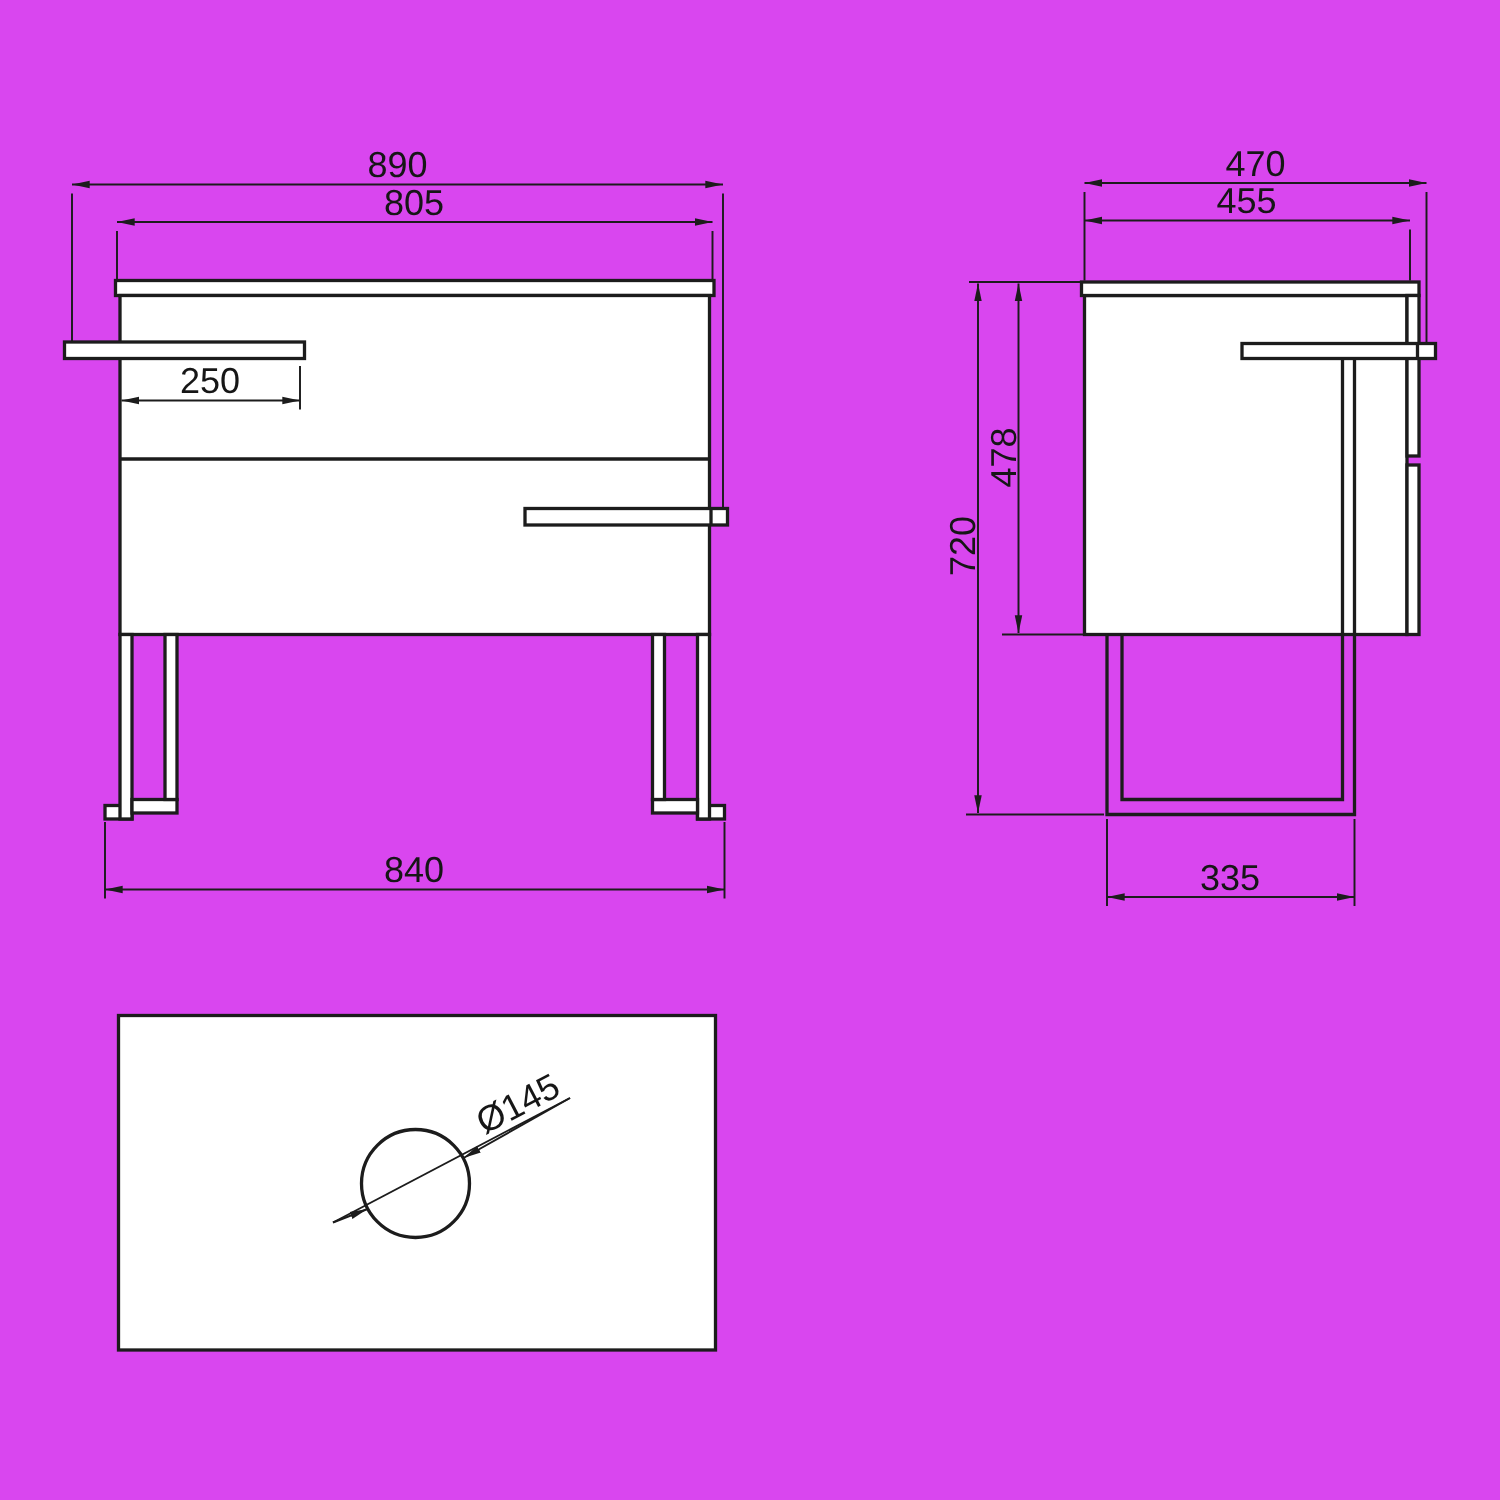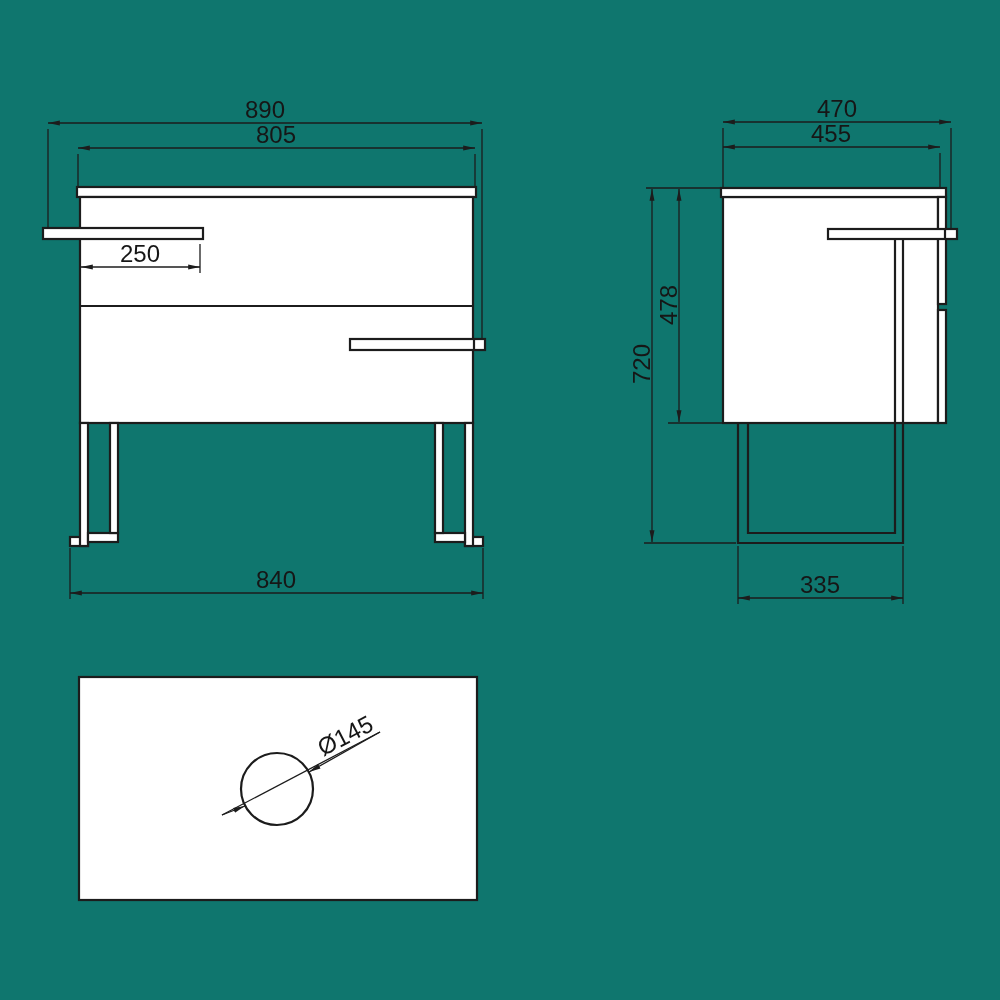--- a/index.html
+++ b/index.html
@@ -1,16 +1,16 @@
 <!DOCTYPE html>
 <html><head>
 <meta charset="utf-8">
 <style>
   html,body{margin:0;padding:0;background:#ffffff;}
-  #stage{position:relative;width:1000px;height:1000px;background:#0f766e;overflow:hidden;
+  #stage{position:relative;width:1000px;height:1000px;background:#d946ef;overflow:hidden;
          font-family:"Liberation Sans",sans-serif;}
   svg{display:block;}
   .o  {fill:none;stroke:#1c1c1c;stroke-width:2.2;}
   .ow {fill:#ffffff;stroke:#1c1c1c;stroke-width:2.2;}
   .d  {fill:none;stroke:#1c1c1c;stroke-width:1.3;}
   .t  {font-family:"Liberation Sans",sans-serif;font-size:24px;fill:#161616;text-anchor:middle;}
 </style>
 </head>
 <body>
 

